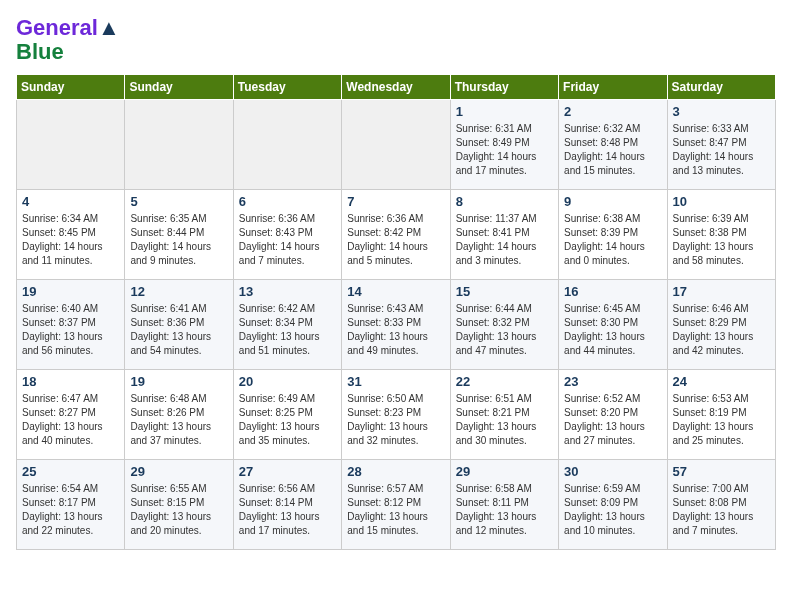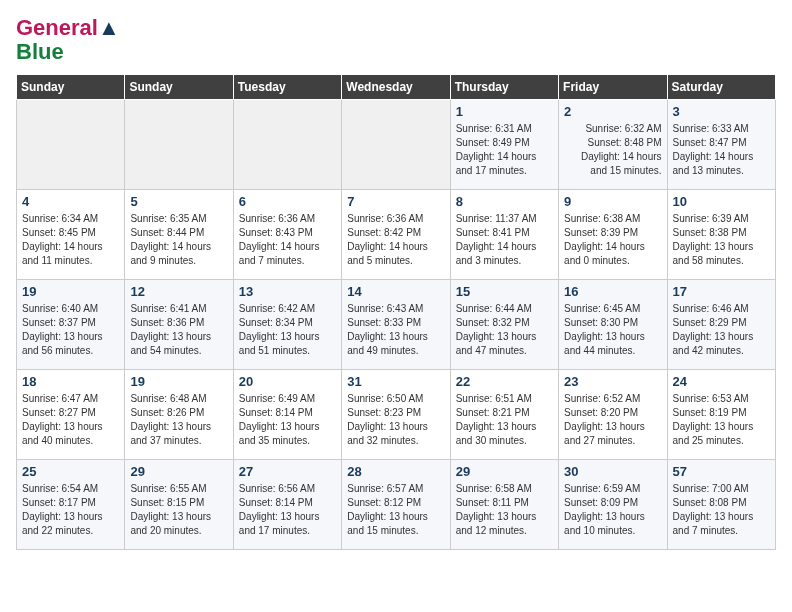--- a/index.html
+++ b/index.html
@@ -21,41 +21,41 @@
       flex-direction: column;
       align-items: flex-start;
     }
     .logo-text {
       font-size: 22px;
       font-weight: bold;
       color: #1a3a5c;
       line-height: 1.1;
     }
     .logo-text span {
-      color: #be185d;
+      color: #6d28d9;
     }
     .title-block {
       text-align: right;
     }
     .month-year {
       font-size: 36px;
       font-weight: normal;
       color: #1a3a5c;
     }
     .location {
       font-size: 16px;
       color: #555;
     }
     table {
       width: 100%;
       border-collapse: collapse;
       table-layout: fixed;
     }
     thead th {
-      background-color: #404040;
+      background-color: #4d7c0f;
       color: #fff;
       font-size: 12px;
       padding: 5px 4px;
       text-align: left;
       border: 1px solid #fff;
     }
     tbody td {
       border: 1px solid #ccc;
       vertical-align: top;
       padding: 4px 5px;
@@ -118,21 +118,21 @@
         <td class="empty"></td>
         <td class="empty"></td>
         <td>
           <span class="day-num">1</span>
           <div class="cell-info" style="white-space: pre-line;">Sunrise: 6:31 AM
 Sunset: 8:49 PM
 Daylight: 14 hours and 17 minutes.</div>
         </td>
         <td>
           <span class="day-num">2</span>
-          <div class="cell-info" style="white-space: pre-line; text-align: right;">Sunrise: 6:32 AM
+          <div class="cell-info" style="white-space: pre-line;">Sunrise: 6:32 AM
 Sunset: 8:48 PM
 Daylight: 14 hours and 15 minutes.</div>
         </td>
         <td>
           <span class="day-num">3</span>
           <div class="cell-info" style="white-space: pre-line;">Sunrise: 6:33 AM
 Sunset: 8:47 PM
 Daylight: 14 hours and 13 minutes.</div>
         </td>
       </tr>
@@ -233,21 +233,21 @@
         </td>
         <td>
           <span class="day-num">19</span>
           <div class="cell-info" style="white-space: pre-line;">Sunrise: 6:48 AM
 Sunset: 8:26 PM
 Daylight: 13 hours and 37 minutes.</div>
         </td>
         <td>
           <span class="day-num">20</span>
           <div class="cell-info" style="white-space: pre-line;">Sunrise: 6:49 AM
-Sunset: 8:14 PM
+Sunset: 8:25 PM
 Daylight: 13 hours and 35 minutes.</div>
         </td>
         <td>
           <span class="day-num">31</span>
           <div class="cell-info" style="white-space: pre-line;">Sunrise: 6:50 AM
 Sunset: 8:23 PM
 Daylight: 13 hours and 32 minutes.</div>
         </td>
         <td>
           <span class="day-num">22</span>

